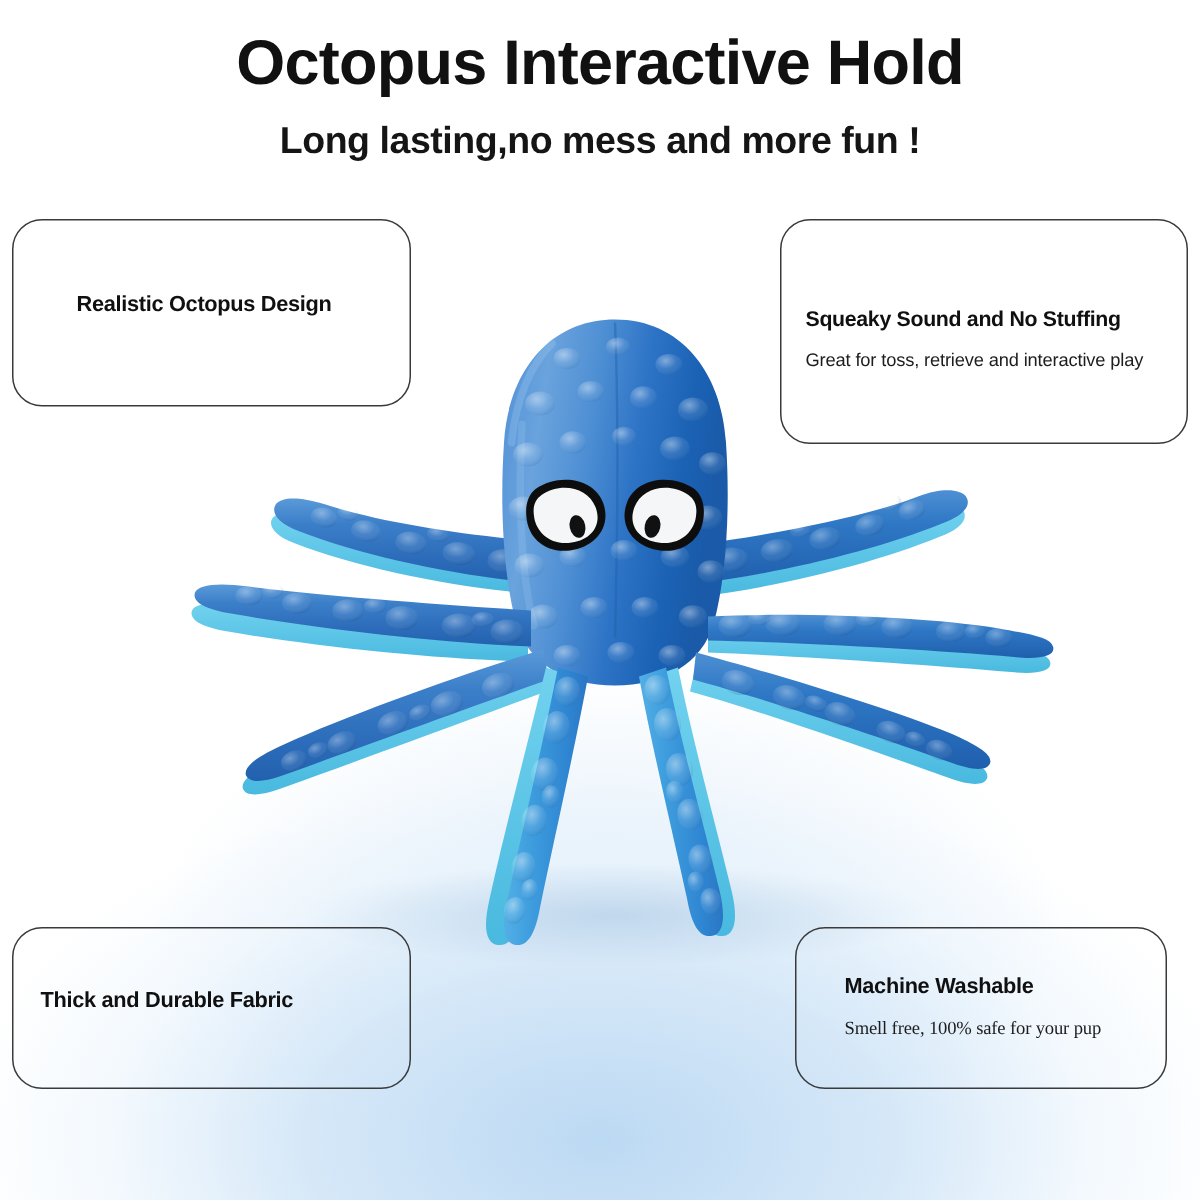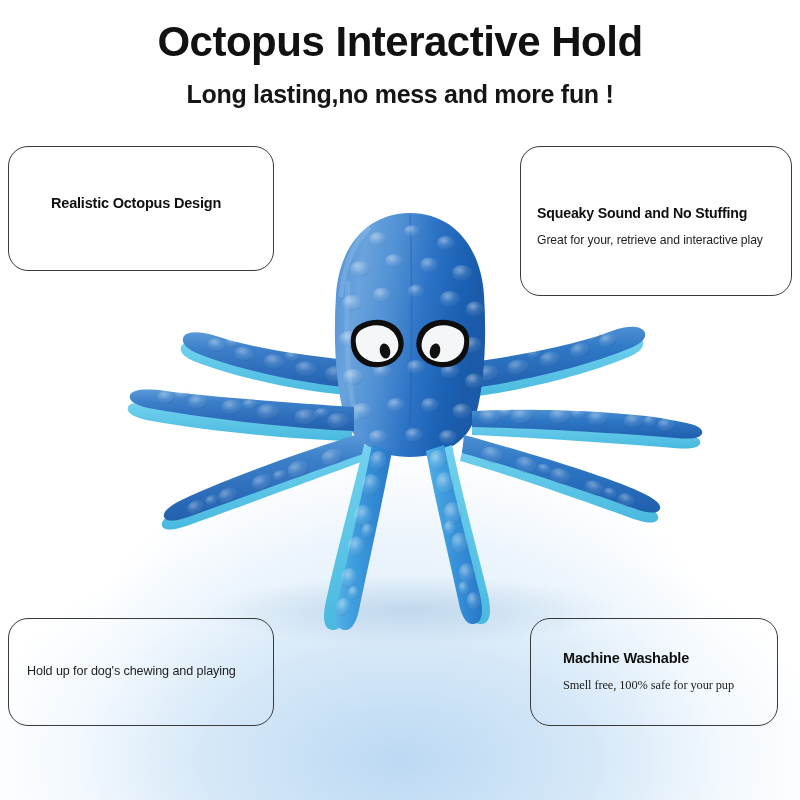--- a/index.html
+++ b/index.html
@@ -345,23 +345,23 @@
   </g>
 </svg>
 </div>
 
 <div class="feature-box" id="box-tl">
   <div class="fb-title">Realistic Octopus Design</div>
 </div>
 
 <div class="feature-box" id="box-tr">
   <div class="fb-title">Squeaky Sound and No Stuffing</div>
-  <div class="fb-desc">Great for your, retrieve and interactive play</div>
+  <div class="fb-desc">Great for toss, retrieve and interactive play</div>
 </div>
 
 <div class="feature-box" id="box-bl">
-  <div class="fb-desc">Hold up for dog's chewing and playing</div>
+  <div class="fb-title">Thick and Durable Fabric</div>
 </div>
 
 <div class="feature-box" id="box-br">
   <div class="fb-title">Machine Washable</div>
   <div class="fb-desc">Smell free, 100% safe for your pup</div>
 </div>
 
 </body></html>

